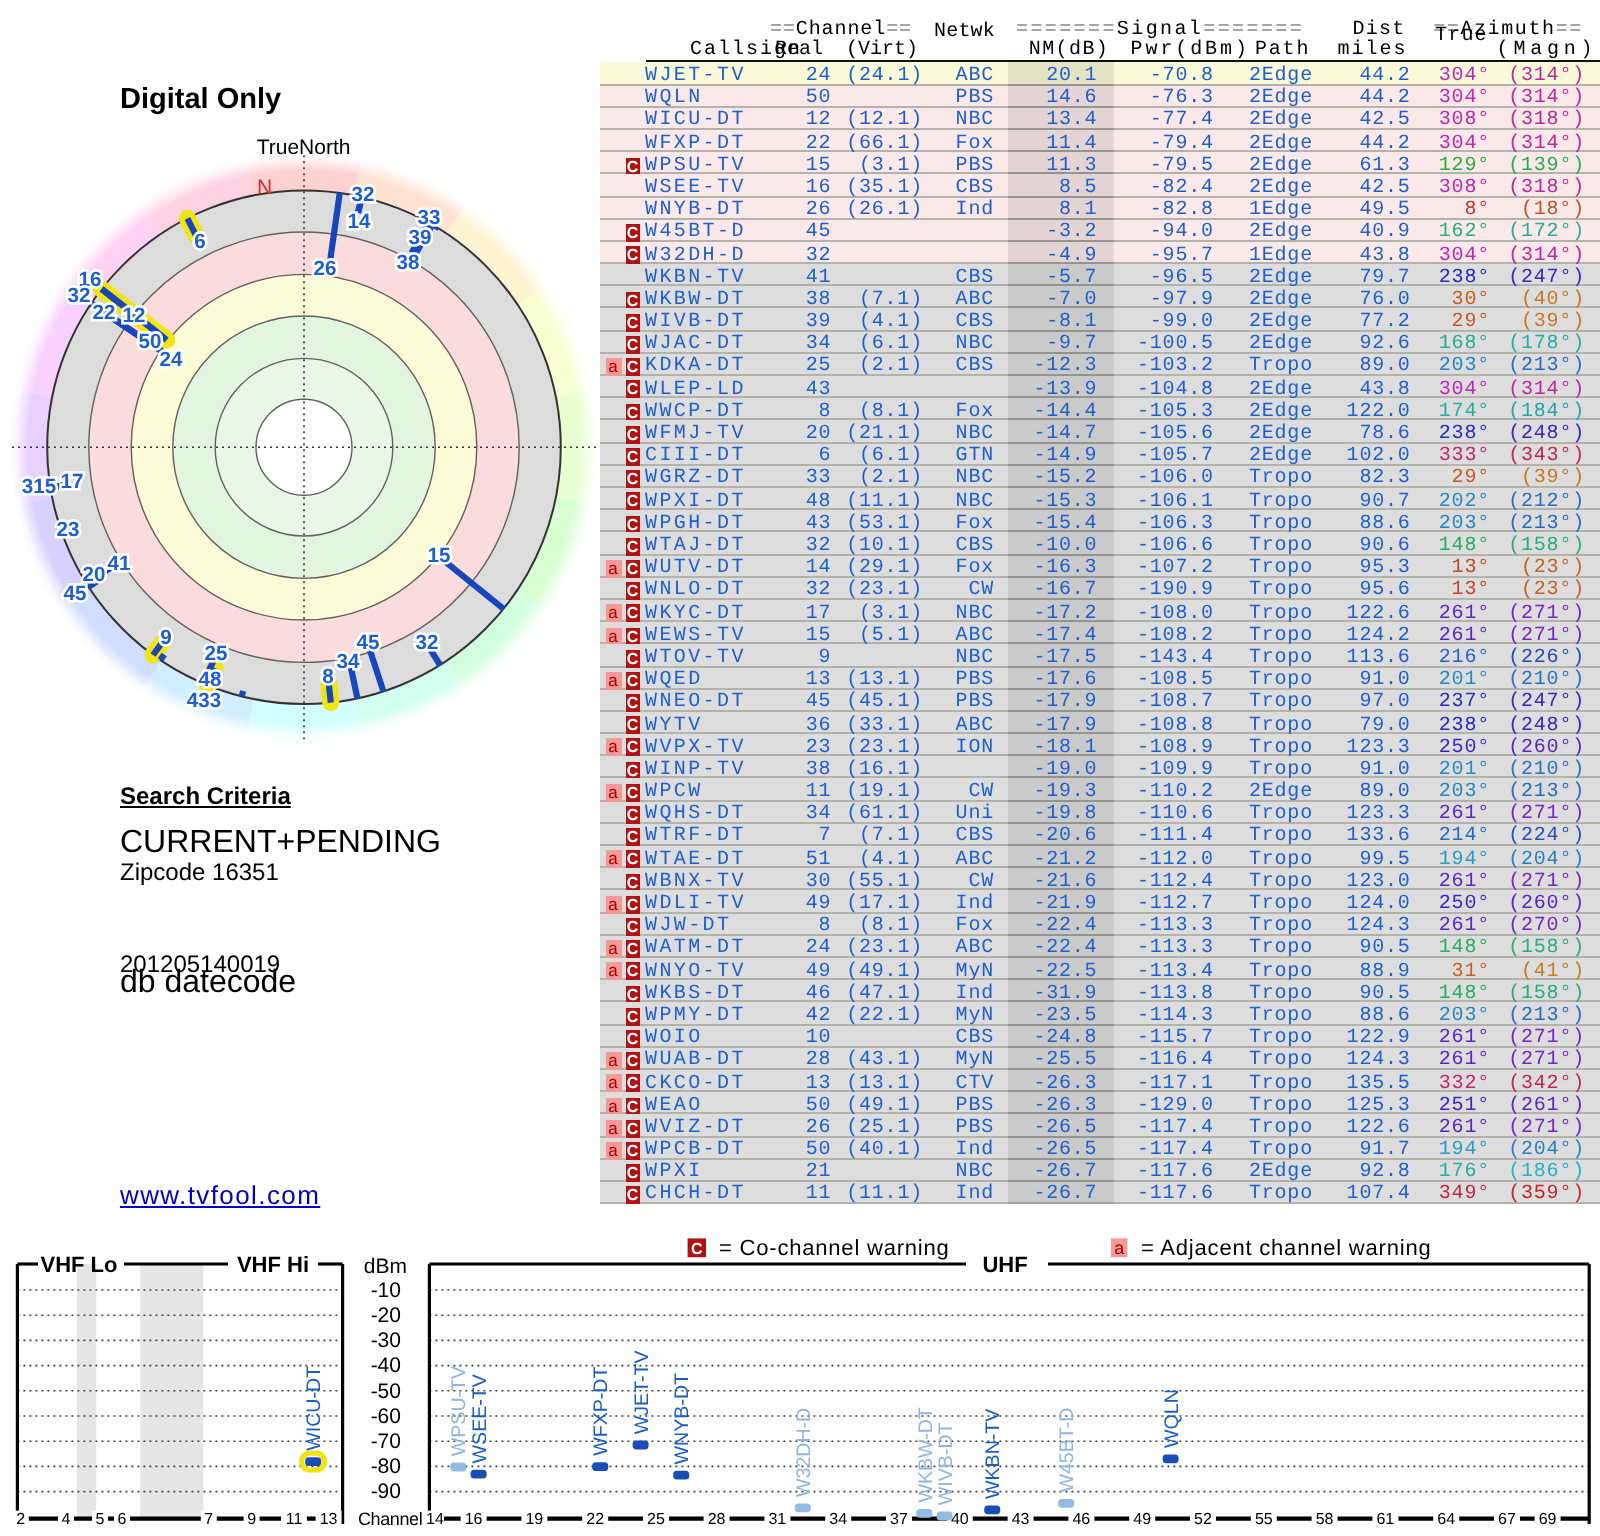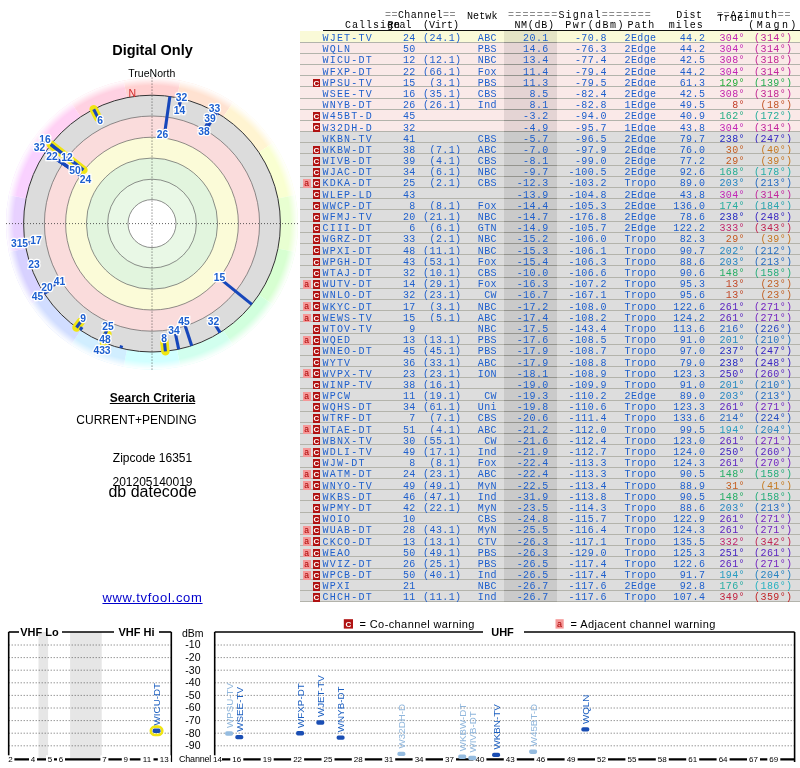--- a/index.html
+++ b/index.html
@@ -16,21 +16,21 @@
 .pa{right:143.5px}.mi{right:94.7px}.tr{right:55px}.ma{right:7.5px}
 .re,.vi,.ne,.nm,.pw,.pa,.mi,.tr,.ma{text-align:right}
 .nb{position:absolute;left:203.7px;width:53.8px;top:-1px;bottom:-1px;background:rgba(0,0,0,0.085)}
 .nm{z-index:2}
 .ab{position:absolute;left:2.5px;top:2.4px;width:8.5px;height:8.8px;background:#f59898;color:#a00;
  font-size:8.5px;line-height:9px;text-align:center;font-family:"Liberation Sans",sans-serif}
 .cb{position:absolute;left:12.8px;top:2.4px;width:7.4px;height:8.8px;background:#b01212;color:#fff;
  font-size:8px;font-weight:bold;line-height:9.5px;text-align:center;font-family:"Liberation Sans",sans-serif}
 .rl{font:bold 10.3px "Liberation Sans",sans-serif;fill:#1c5fd0;stroke:#fff;stroke-width:2.6px;
  paint-order:stroke;text-anchor:middle}
-.ct{position:absolute;text-align:center;color:#000}
+.ct{position:absolute;text-align:left;color:#000}
 </style></head><body>
 <div class="ct" style="left:60px;width:185px;top:41.8px;font-size:14.5px;font-weight:bold">Digital Only</div>
 <svg id="radar" width="305" height="320" viewBox="0 0 305 320">
 <defs>
 <radialGradient id="fade" gradientUnits="userSpaceOnUse" cx="152.0" cy="163.6" r="146">
 <stop offset="0.945" stop-color="#fff" stop-opacity="0"></stop>
 <stop offset="0.97" stop-color="#fff" stop-opacity="0.45"></stop>
 <stop offset="1" stop-color="#fff" stop-opacity="1"></stop>
 </radialGradient>
 </defs>
@@ -357,49 +357,49 @@
 <div class="row" style="top:199.25px;background:#dddddd">
       <span class="cb">C</span>
       <span class="f cs">WWCP-DT</span>
       <span class="f re">8</span>
       <span class="f vi">(8.1)</span>
       <span class="f ne">Fox</span>
       <span class="nb"></span>
       <span class="f nm">-14.4</span>
       <span class="f pw">-105.3</span>
       <span class="f pa">2Edge</span>
-      <span class="f mi">136.0</span>
+      <span class="f mi">122.0</span>
       <span class="f tr" style="color:hsl(174,65%,41%)">174°</span>
       <span class="f ma" style="color:hsl(184,65%,41%)">(184°)</span>
     </div>
 <div class="row" style="top:210.44px;background:#dddddd">
       <span class="cb">C</span>
       <span class="f cs">WFMJ-TV</span>
       <span class="f re">20</span>
       <span class="f vi">(21.1)</span>
       <span class="f ne">NBC</span>
       <span class="nb"></span>
       <span class="f nm">-14.7</span>
-      <span class="f pw">-176.8</span>
+      <span class="f pw">-105.6</span>
       <span class="f pa">2Edge</span>
       <span class="f mi">78.6</span>
       <span class="f tr" style="color:hsl(238,68%,45%)">238°</span>
       <span class="f ma" style="color:hsl(248,68%,45%)">(248°)</span>
     </div>
 <div class="row" style="top:221.63px;background:#dddddd">
       <span class="cb">C</span>
       <span class="f cs">CIII-DT</span>
       <span class="f re">6</span>
       <span class="f vi">(6.1)</span>
       <span class="f ne">GTN</span>
       <span class="nb"></span>
       <span class="f nm">-14.9</span>
       <span class="f pw">-105.7</span>
       <span class="f pa">2Edge</span>
-      <span class="f mi">122.2</span>
+      <span class="f mi">102.0</span>
       <span class="f tr" style="color:hsl(333,68%,45%)">333°</span>
       <span class="f ma" style="color:hsl(343,68%,45%)">(343°)</span>
     </div>
 <div class="row" style="top:232.82px;background:#dddddd">
       <span class="cb">C</span>
       <span class="f cs">WGRZ-DT</span>
       <span class="f re">33</span>
       <span class="f vi">(2.1)</span>
       <span class="f ne">NBC</span>
       <span class="nb"></span>
@@ -468,21 +468,21 @@
       <span class="f ma" style="color:hsl(23,68%,45%)">(23°)</span>
     </div>
 <div class="row" style="top:288.77px;background:#dddddd">
       <span class="cb">C</span>
       <span class="f cs">WNLO-DT</span>
       <span class="f re">32</span>
       <span class="f vi">(23.1)</span>
       <span class="f ne">CW</span>
       <span class="nb"></span>
       <span class="f nm">-16.7</span>
-      <span class="f pw">-167.1</span>
+      <span class="f pw">-190.9</span>
       <span class="f pa">Tropo</span>
       <span class="f mi">95.6</span>
       <span class="f tr" style="color:hsl(13,68%,45%)">13°</span>
       <span class="f ma" style="color:hsl(23,68%,45%)">(23°)</span>
     </div>
 <div class="row" style="top:299.96px;background:#dddddd">
       <span class="ab">a</span>
       <span class="cb">C</span>
       <span class="f cs">WKYC-DT</span>
       <span class="f re">17</span>
@@ -864,22 +864,22 @@
       <span class="nb"></span>
       <span class="f nm">-26.7</span>
       <span class="f pw">-117.6</span>
       <span class="f pa">Tropo</span>
       <span class="f mi">107.4</span>
       <span class="f tr" style="color:hsl(349,68%,45%)">349°</span>
       <span class="f ma" style="color:hsl(359,68%,45%)">(359°)</span>
     </div>
 </div>
 <div class="ct" style="left:60px;width:185px;top:391px;font-size:12px;font-weight:bold"><u>Search Criteria</u></div>
-<div class="ct" style="left:44px;width:185px;top:412.8px;font-size:12px">CURRENT+PENDING</div>
-<div class="ct" style="left:60px;width:185px;top:451px;font-size:12px">Zipcode 16351</div>
+<div class="ct" style="left:60px;width:185px;top:412.8px;font-size:16px">CURRENT+PENDING</div>
+<div class="ct" style="left:60px;width:185px;top:429px;font-size:12px">Zipcode 16351</div>
 <div class="ct" style="left:60px;width:185px;top:483px;font-size:16px">db datecode</div>
 <div class="ct" style="left:60px;width:185px;top:474.8px;font-size:12px">201205140019</div>
 <div class="ct" style="left:60px;width:185px;top:590px;font-size:13px"><span style="color:#00c;text-decoration:underline;letter-spacing:0.7px">www.tvfool.com</span></div>
 <svg id="chart" width="800" height="158" viewBox="0 0 800 158">
 <rect x="343.8" y="9.2" width="9.2" height="9.4" fill="#b01212"></rect>
 <text x="348.4" y="17.0" font-size="8" font-weight="bold" fill="#fff" text-anchor="middle" font-family="Liberation Sans, sans-serif">C</text>
 <text x="359.5" y="17.5" font-size="11" fill="#000" font-family="Liberation Sans, sans-serif" letter-spacing="0.4">= Co-channel warning</text>
 <rect x="555.5" y="9.2" width="8.2" height="9.4" fill="#f59898"></rect>
 <text x="559.6" y="17.0" font-size="9" fill="#a00" text-anchor="middle" font-family="Liberation Sans, sans-serif">a</text>
 <text x="570.5" y="17.5" font-size="11" fill="#000" font-family="Liberation Sans, sans-serif" letter-spacing="0.4">= Adjacent channel warning</text>

